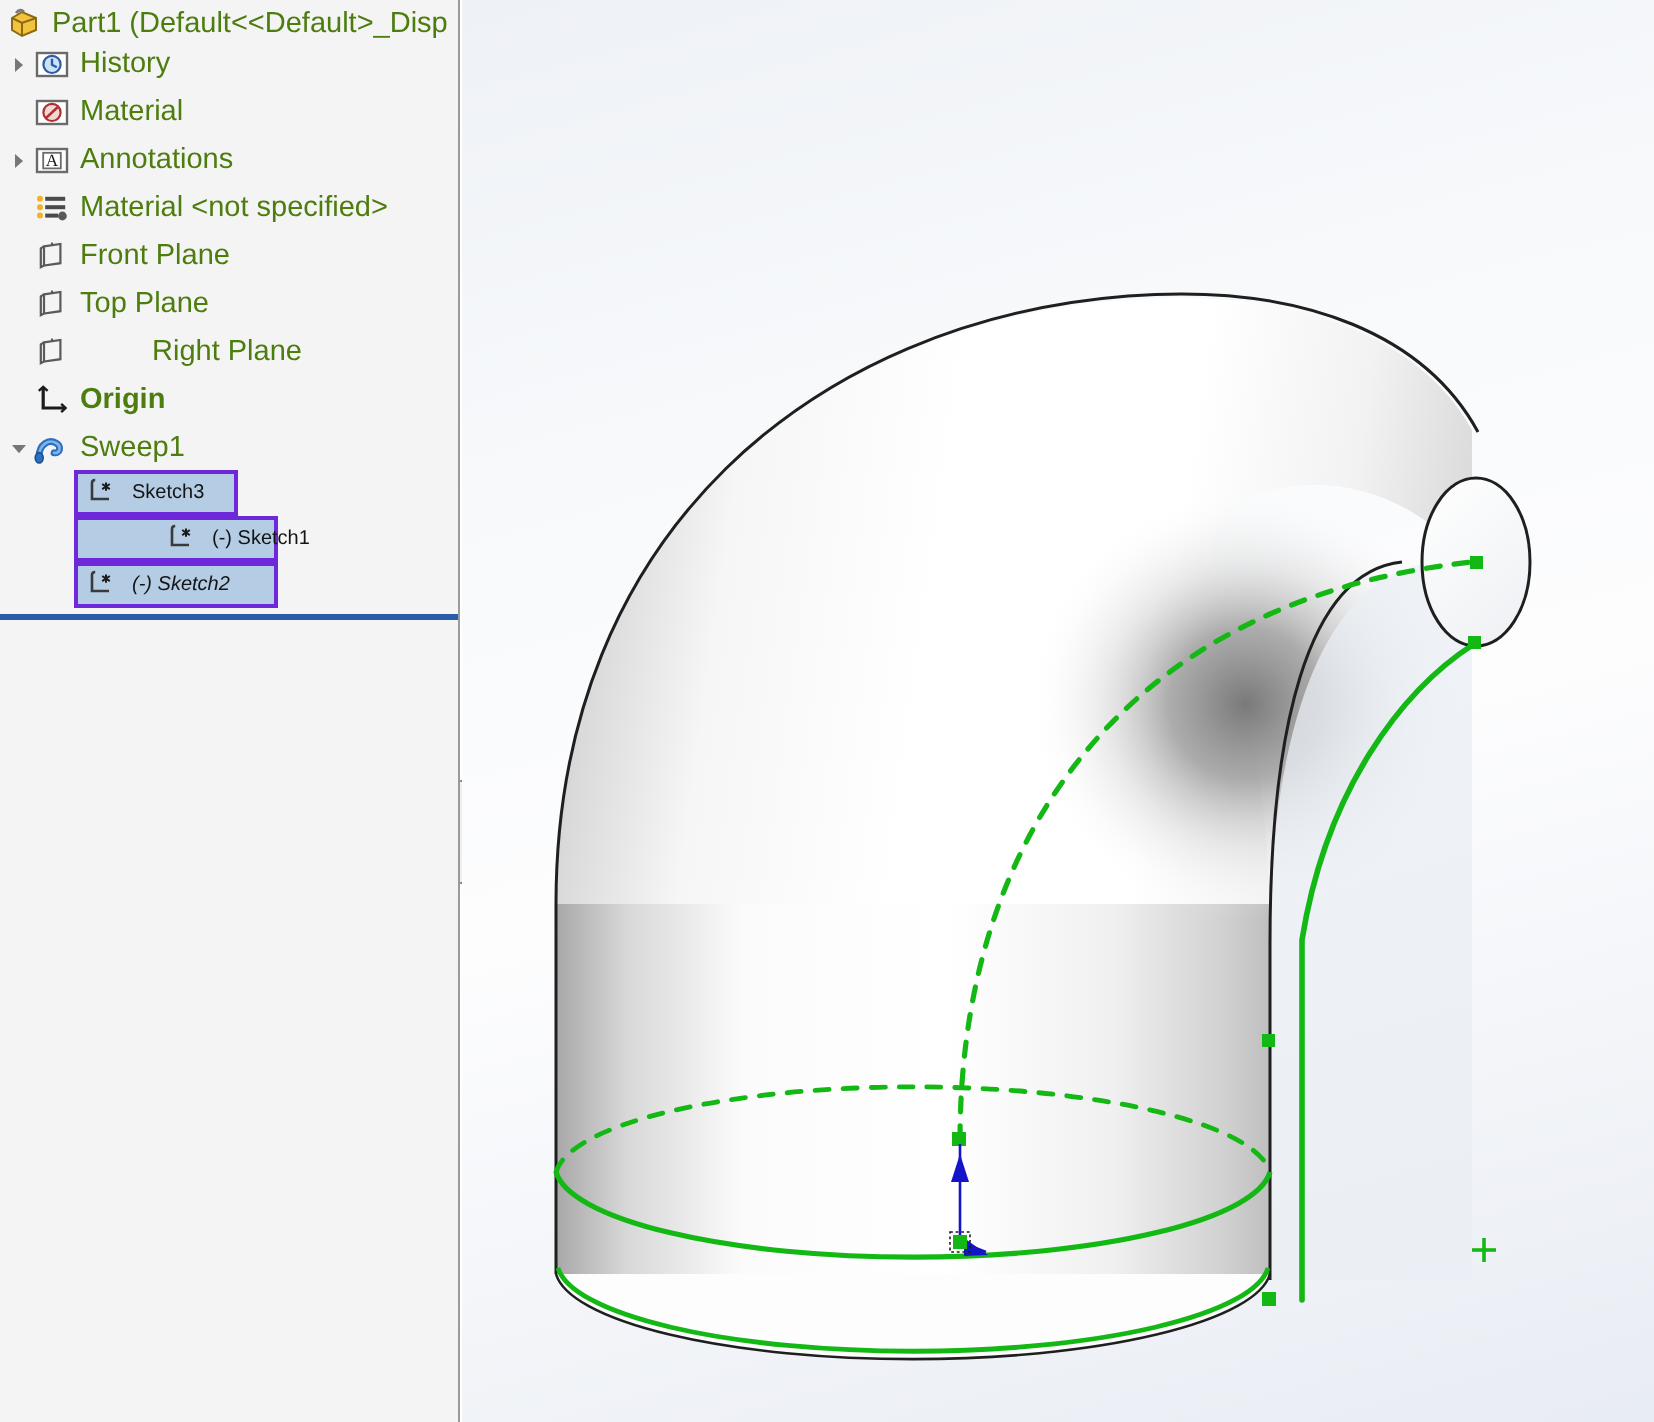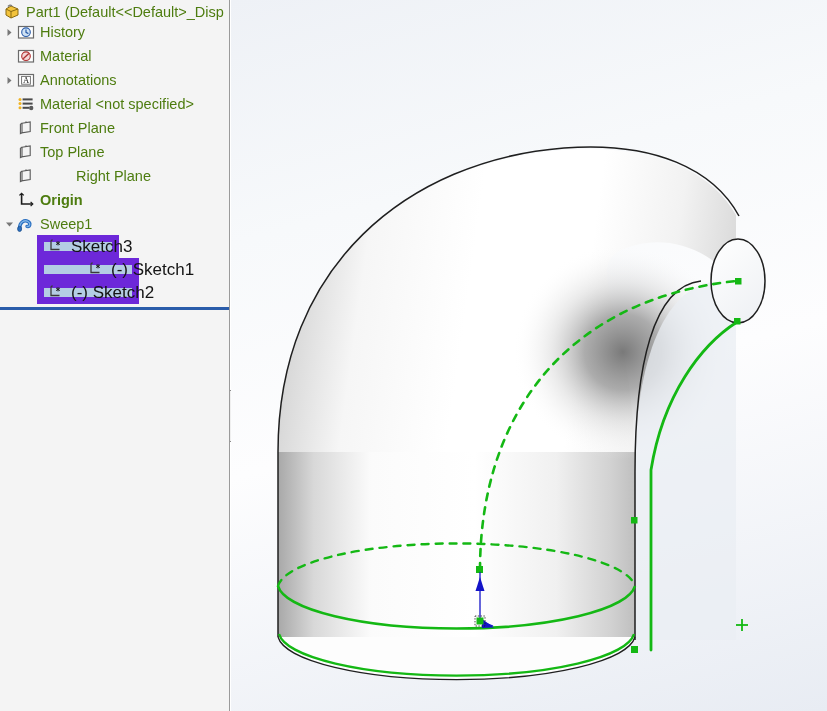--- a/index.html
+++ b/index.html
@@ -62,26 +62,26 @@
   }
   .node-icon svg { display: block; }
 
   .node-label { line-height: 18px; }
 
   
   .sel-box {
     position: absolute;
     height: 23px;
     background: #b4cde4;
-    border: 7px solid #6d28d9;
+    border: 2px solid #6d28d9;
     box-sizing: border-box;
     display: flex;
     align-items: center;
     white-space: nowrap;
-    font-size: 17px;
+    font-size: 10px;
     color: #141414;
   }
   .sel-box .node-icon { margin-left: 2px; margin-right: 5px; }
 
   #tree-separator {
     position: absolute;
     left: 0;
     top: 307px;
     width: 229px;
     height: 3px;
@@ -276,21 +276,21 @@
       <span class="node-icon">
         <svg width="18" height="18" viewBox="0 0 18 18">
           <path d="M4 3.5 L4 11.5 L12.5 11.5" fill="none" stroke="#3a3a3a" stroke-width="1.3"></path>
           <path d="M4 3.5 Q4 2, 5.6 2" fill="none" stroke="#3a3a3a" stroke-width="1.3"></path>
           <path d="M11 3.2 L11 7.4 M9.1 4 L12.9 6.6 M12.9 4 L9.1 6.6" stroke="#1b1b1b" stroke-width="1"></path>
         </svg>
       </span>
       <span class="node-label">(-) Sketch1</span>
     </div>
 
-    <div class="sel-box" style="top:281px; left:37px; width:102px;">
+    <div class="sel-box" style="top:281px; left:37px; width:102px;font-style:italic;">
       <span class="node-icon">
         <svg width="18" height="18" viewBox="0 0 18 18">
           <path d="M4 3.5 L4 11.5 L12.5 11.5" fill="none" stroke="#3a3a3a" stroke-width="1.3"></path>
           <path d="M4 3.5 Q4 2, 5.6 2" fill="none" stroke="#3a3a3a" stroke-width="1.3"></path>
           <path d="M11 3.2 L11 7.4 M9.1 4 L12.9 6.6 M12.9 4 L9.1 6.6" stroke="#1b1b1b" stroke-width="1"></path>
         </svg>
       </span>
       <span class="node-label">(-) Sketch2</span>
     </div>
 

